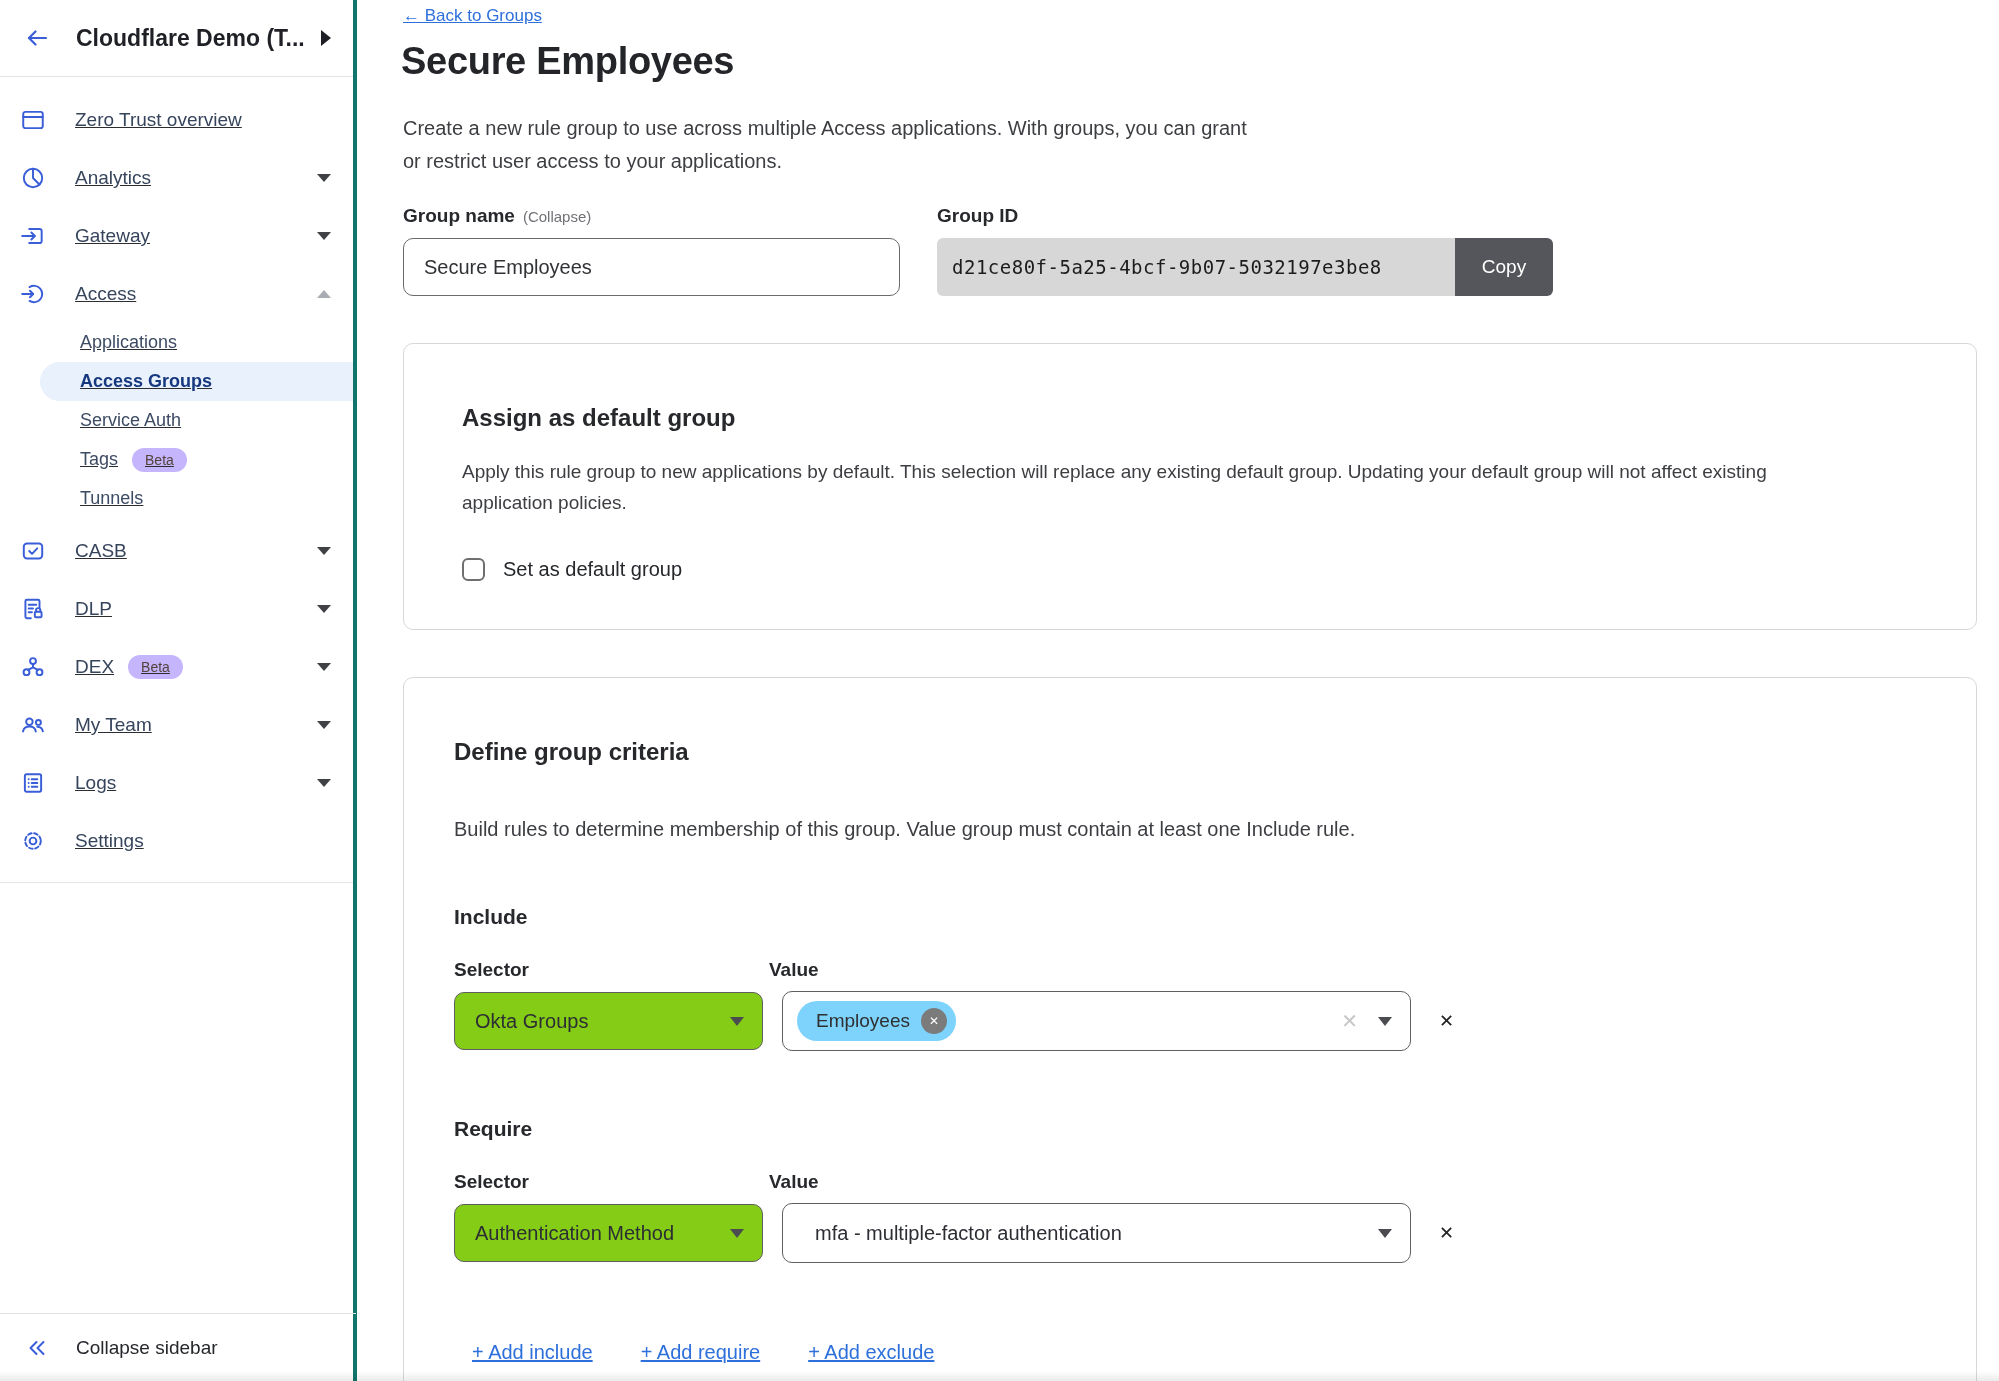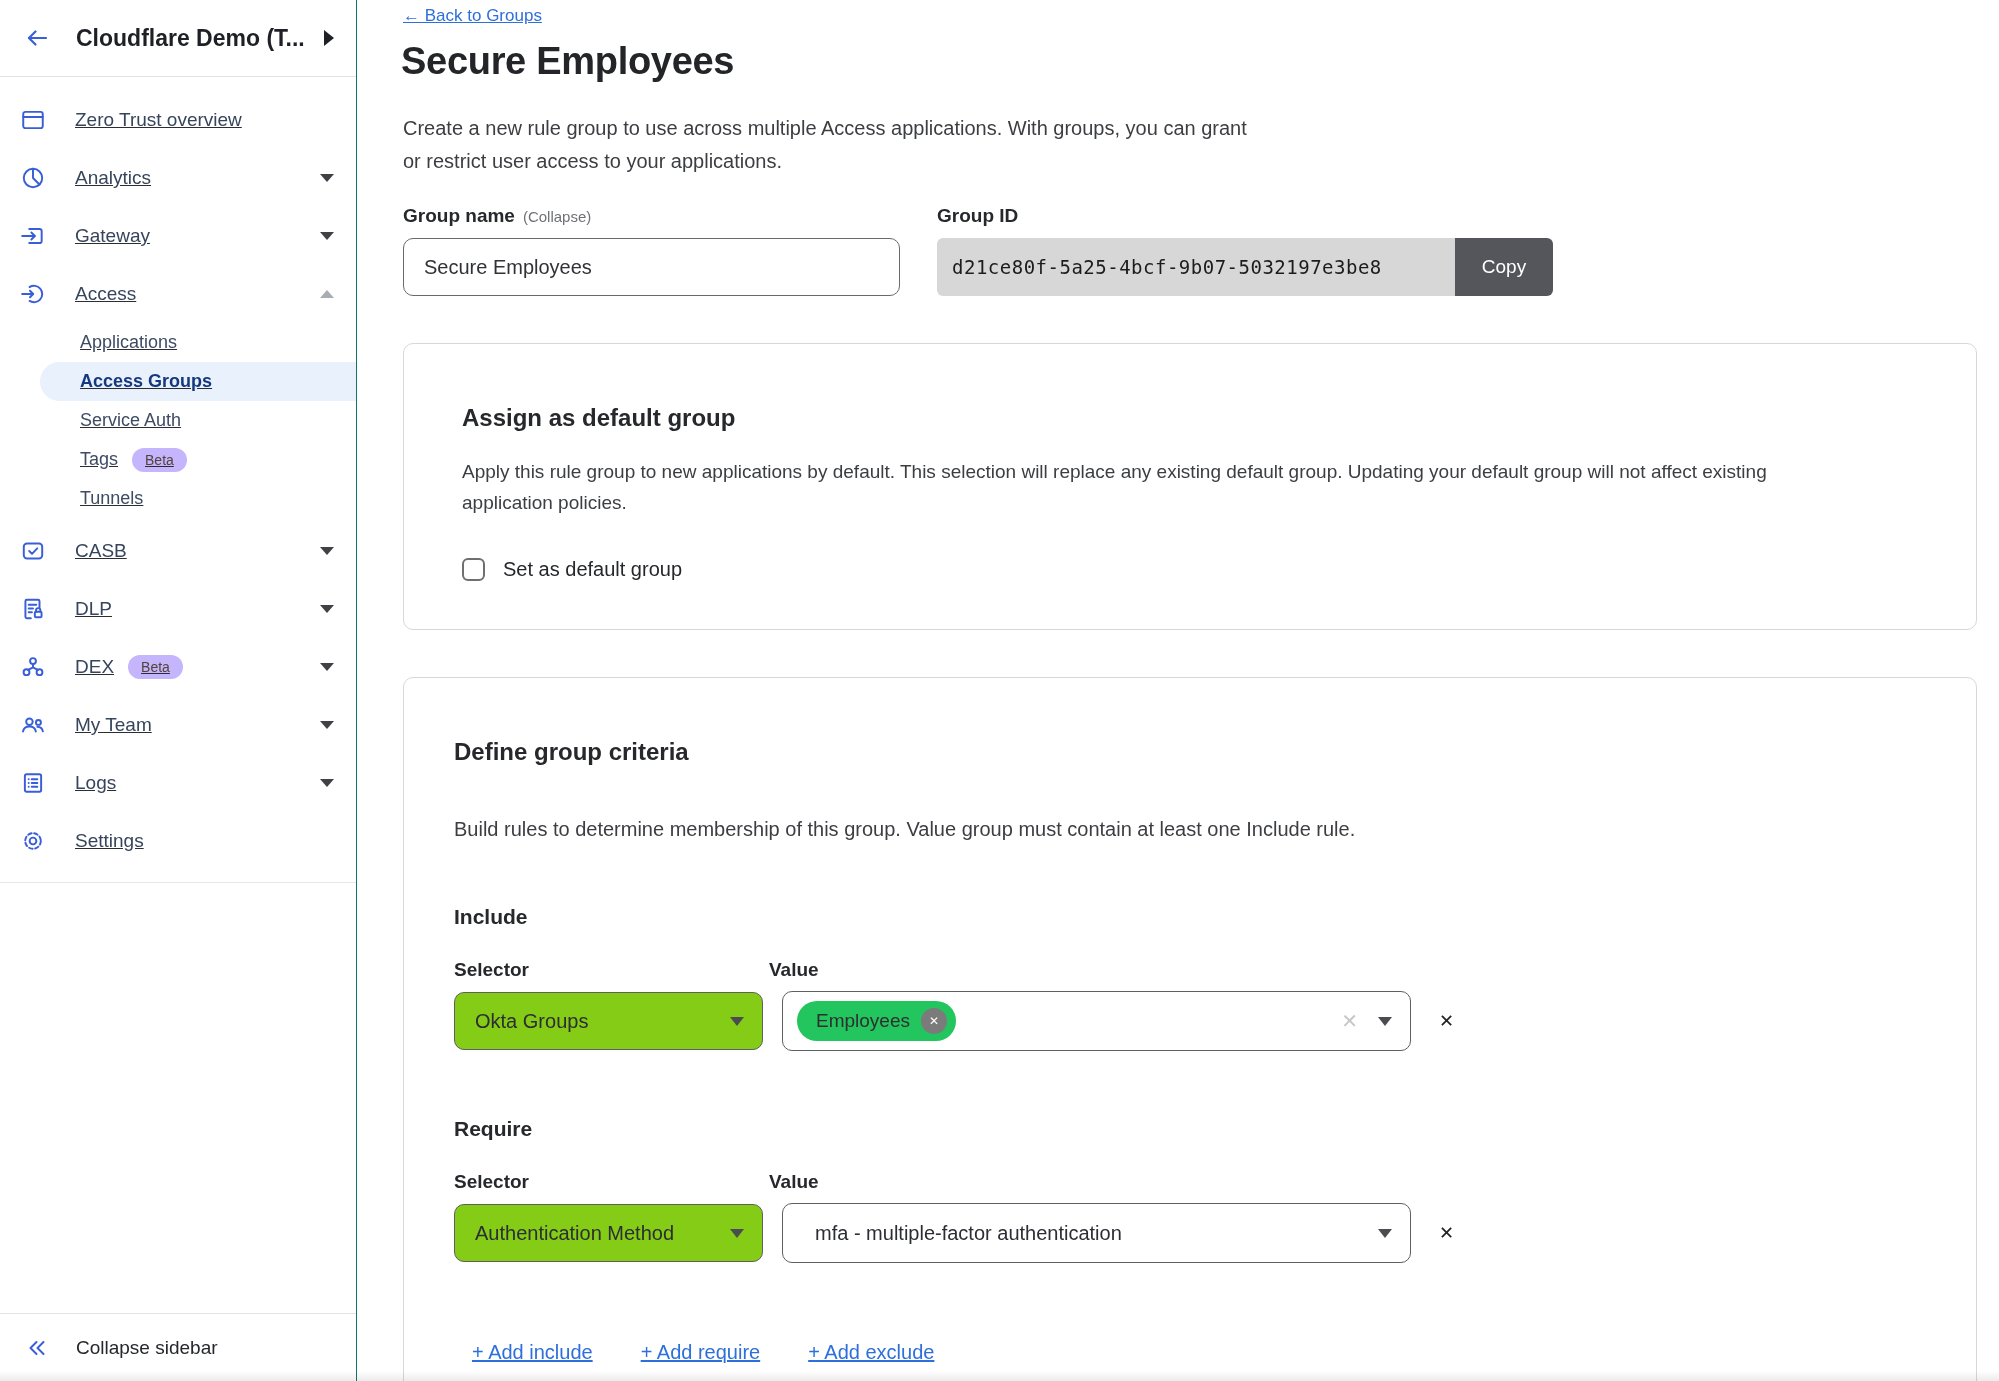--- a/index.html
+++ b/index.html
@@ -1,21 +1,21 @@
 <!DOCTYPE html>
 <html><head>
 <meta charset="utf-8">
 <style>
   * { margin:0; padding:0; box-sizing:border-box; }
   html,body { width:1999px; height:1381px; overflow:hidden; background:#fff;
               font-family:"Liberation Sans","DejaVu Sans",sans-serif; color:#2b2d31; }
 
   
   .sidebar { position:absolute; left:0; top:0; width:357px; height:1381px;
-             background:#fff; border-right:1px solid #0f766e; }
+             background:#fff; border-right:4px solid #0f766e; }
   .sb-header { height:77px; border-bottom:1px solid #e3e3e3; display:flex;
                align-items:center; padding:0 22px; }
   .sb-title { margin-left:24px; font-size:23px; font-weight:bold; color:#1e2026;
               white-space:nowrap; overflow:hidden; }
   .caret-right { margin-left:auto; width:0; height:0; border-top:8px solid transparent;
                  border-bottom:8px solid transparent; border-left:10px solid #1e2026; }
   .nav { padding-top:14px;text-decoration:underline; }
   .nav-item { height:58px; display:flex; align-items:center; padding-left:20px;
               position:relative; cursor:pointer; }
   .nav-icon { width:26px; height:26px; display:flex; align-items:center; justify-content:center; }
@@ -83,21 +83,21 @@
   .rule-row { margin-top:10px; display:flex; align-items:center; }
   .selectbox { width:309px; height:58px; border:1.5px solid #5f5f5f; border-radius:10px;
                display:flex; align-items:center; justify-content:space-between;
                padding:0 18px 0 20px; font-size:20px; color:#2c2e33; cursor:pointer; background:#84cc16; }
   .valuebox { width:629px; height:60px; margin-left:19px; border:1.5px solid #5f5f5f; border-radius:10px;
               display:flex; align-items:center; padding:0 18px 0 14px; font-size:20px; color:#2c2e33;
               cursor:pointer; background:#fff; }
   .valuebox .grow { flex:1; }
   .sel-caret { width:0; height:0; border-left:7px solid transparent; border-right:7px solid transparent;
                border-top:9px solid #4a4c50; }
-  .chip { display:flex; align-items:center; background:#22c55e; border-radius:22px;
+  .chip { display:flex; align-items:center; background:#7dd3fc; border-radius:22px;
           height:40px; padding:0 9px 0 19px; font-size:19px; color:#2f2f2f; }
   .chip-x { margin-left:11px; width:26px; height:26px; border-radius:50%; background:#7b7b7b;
             color:#fff; font-size:12px; display:flex; align-items:center; justify-content:center;
             cursor:pointer; }
   .clear-x { color:#c7c7c7; font-size:20px; margin-right:20px; cursor:pointer; }
   .row-remove { margin-left:28px; font-size:18px; color:#222; cursor:pointer; }
   .value-plain { padding-left:32px; }
 
   .links-row { margin-top:78px; padding-left:18px; display:flex; }
   .add-link { font-size:20px; color:#2d6fdb; text-decoration:underline; cursor:pointer; margin-right:48px; }

